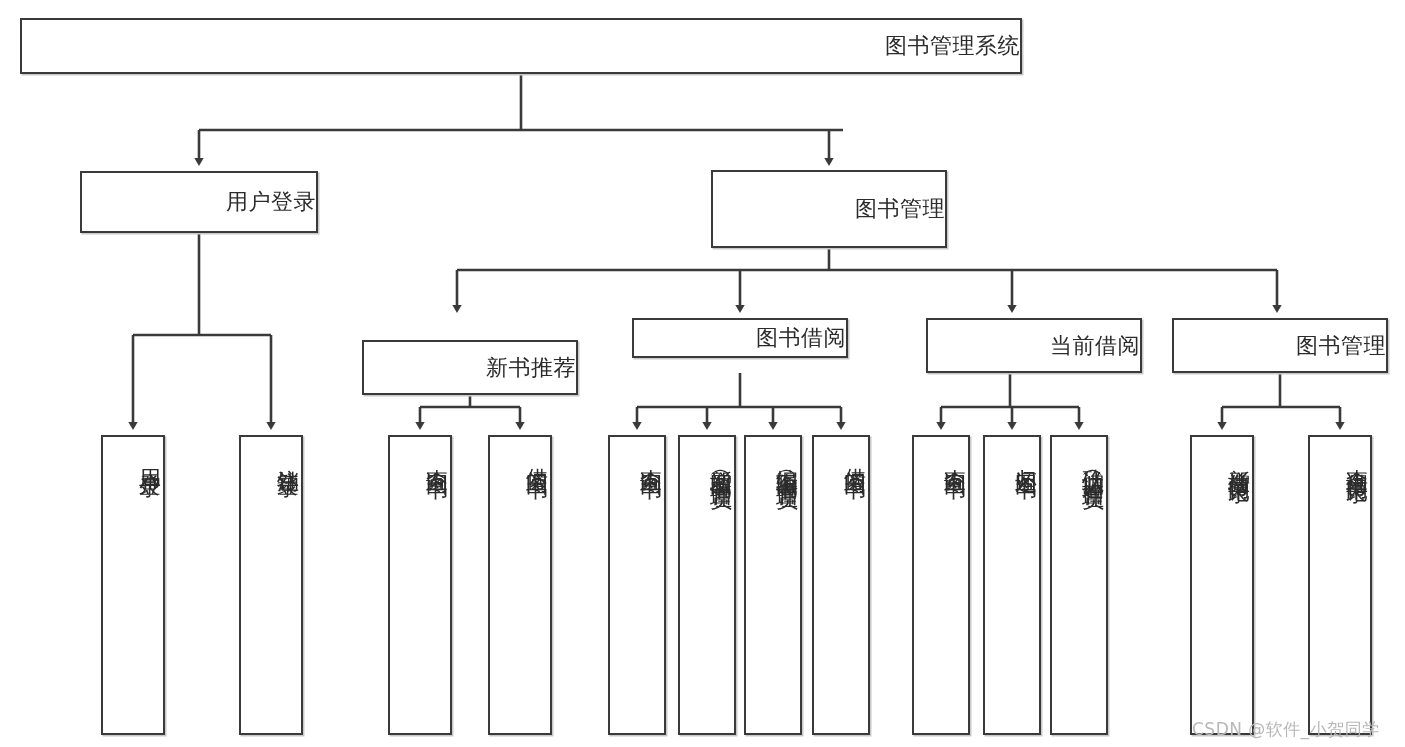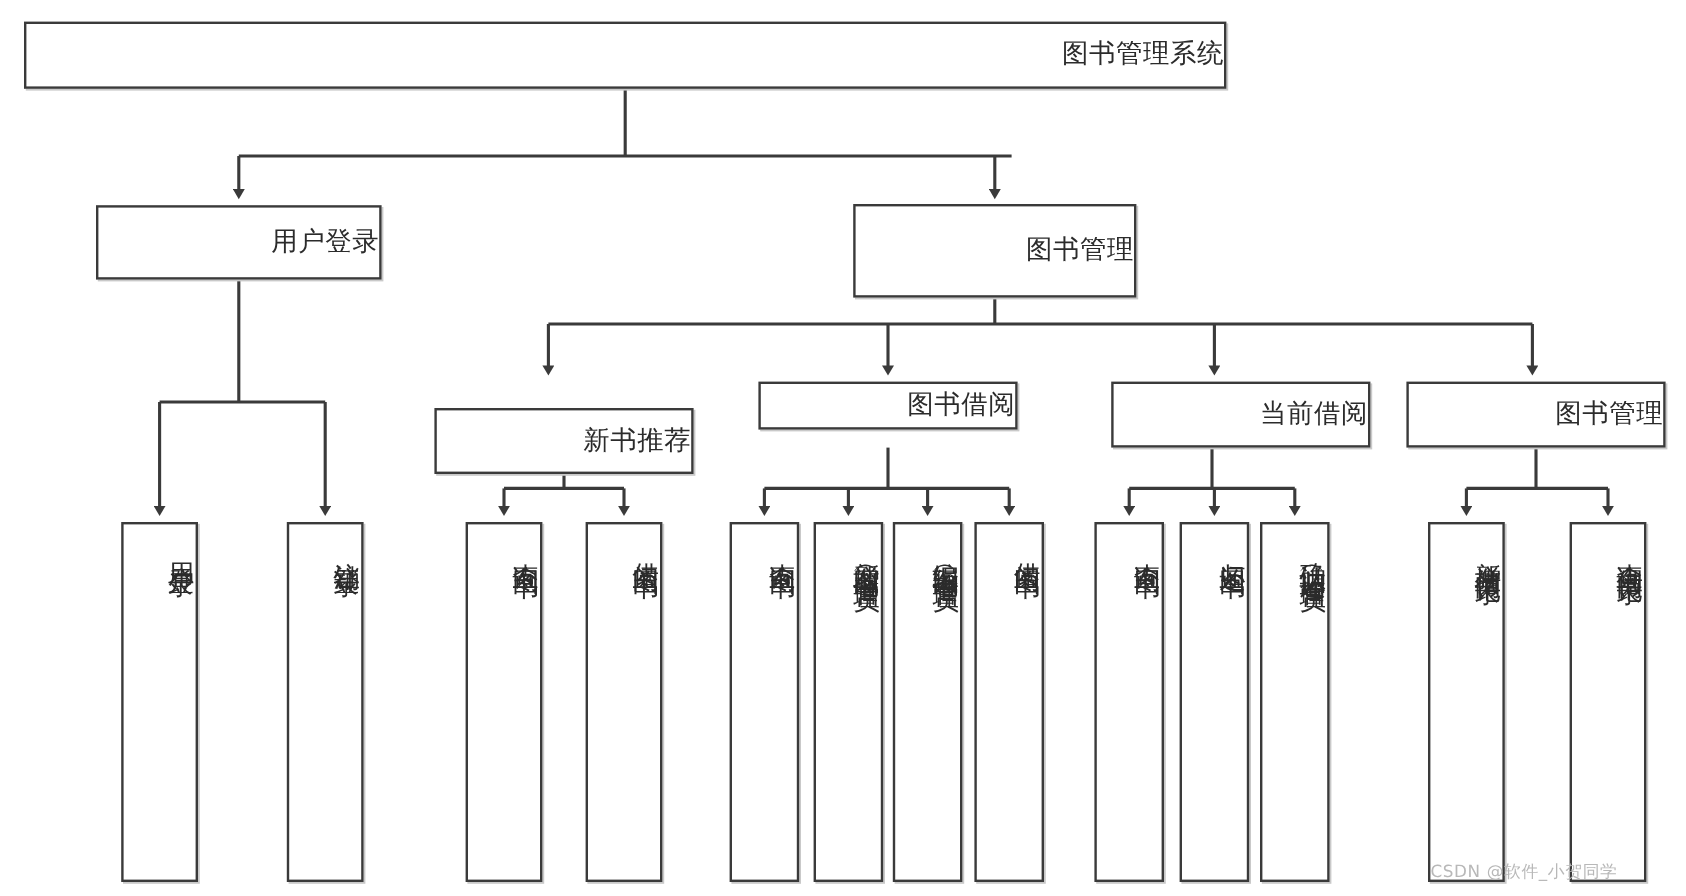--- a/index.html
+++ b/index.html
@@ -51,21 +51,21 @@
     text-orientation: upright;
     letter-spacing: 3px;
     white-space: nowrap;
   }
   .node.root .node-label {
     font-size: 22px;
   }
   .watermark {
     position: absolute;
     color: #b8b8b8;
-    font-size: 14px;
+    font-size: 17px;
     letter-spacing: 0.5px;
     white-space: nowrap;
   }
 </style>
 </head>
 <body>
 
 <div id="stage">
 
   <svg id="wires" viewBox="0 0 1405 747" xmlns="http://www.w3.org/2000/svg">

